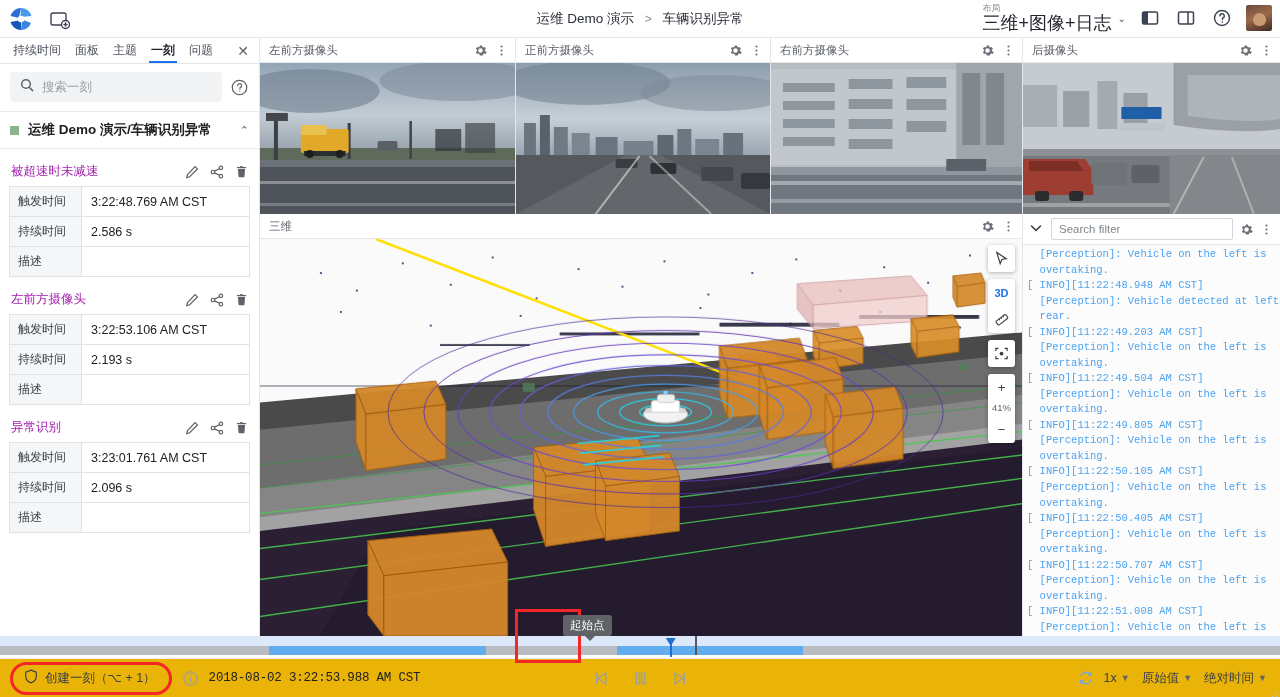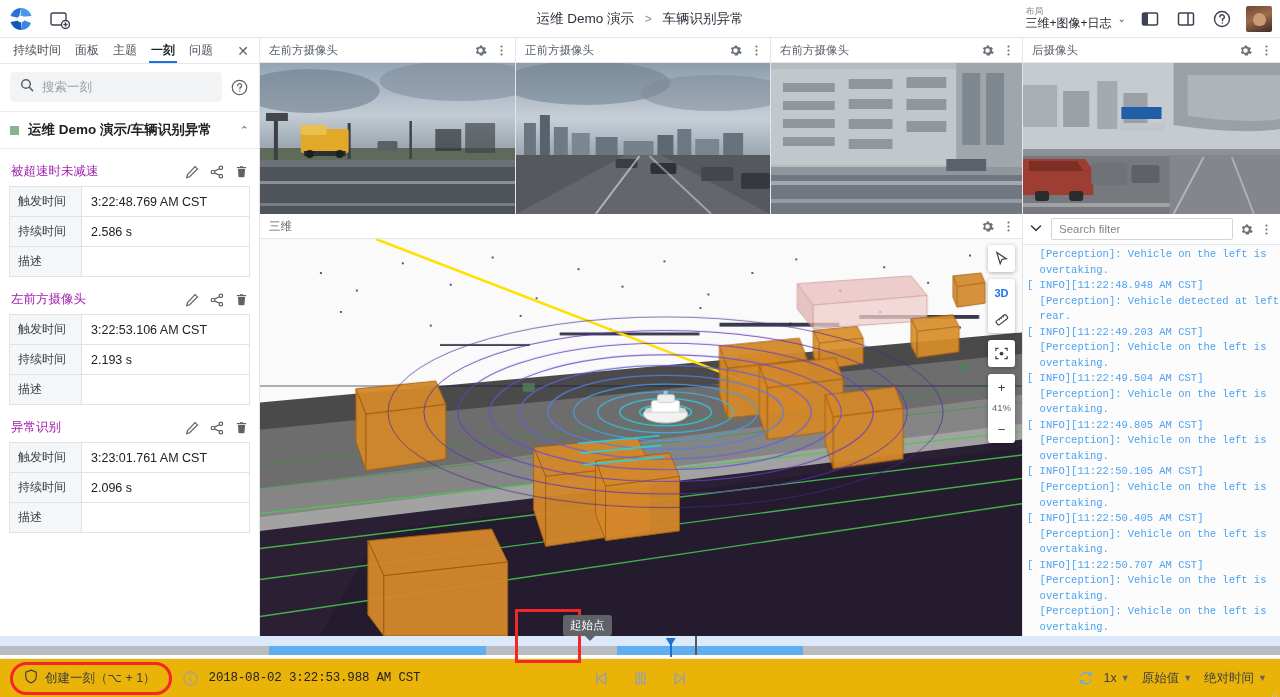--- a/index.html
+++ b/index.html
@@ -26,21 +26,21 @@
     font-size: 13.5px; color: #2b2f39; pointer-events: none;
   }
   .breadcrumb span { pointer-events: auto; }
   .bc-sep { margin: 0 7px; color: #8a8f99; font-size: 12px; }
   .topbar-right {
     margin-left: auto; display: flex; align-items: center; gap: 12px; padding-right: 8px;
   }
   .layout-select { display: flex; align-items: center; gap: 4px; cursor: pointer; }
   .layout-text { line-height: 1.05; }
   .layout-label { font-size: 9px; color: #8a8f99; display: block; }
-  .layout-value { font-size: 12px; color: #23262e; display: block; }
+  .layout-value { font-size: 18px; color: #23262e; display: block; }
   .chev { font-size: 10px; color: #555a63; margin-left: 2px; }
   .ic-btn { width: 24px; height: 24px; display: flex; align-items: center; justify-content: center; cursor: pointer; color: #3b4252; }
   .avatar {
     width: 26px; height: 26px; border-radius: 2px; overflow: hidden;
     background: linear-gradient(160deg,#6b4a3a 0%, #9c6a4b 45%, #3d2a22 100%);
     position: relative; cursor: pointer;
   }
   .avatar::after{
     content:""; position:absolute; left:25%; top:30%; width:50%; height:50%;
     border-radius:50% 50% 45% 45%; background:#c99a74;
@@ -864,20 +864,21 @@
   overtaking.</div>
             <div class="log-line log-info">[ INFO][11:22:50.105 AM CST]</div>
             <div class="log-line log-info">  [Perception]: Vehicle on the left is
   overtaking.</div>
             <div class="log-line log-info">[ INFO][11:22:50.405 AM CST]</div>
             <div class="log-line log-info">  [Perception]: Vehicle on the left is
   overtaking.</div>
             <div class="log-line log-info">[ INFO][11:22:50.707 AM CST]</div>
             <div class="log-line log-info">  [Perception]: Vehicle on the left is
   overtaking.</div>
+            <div class="log-line log-info">[ INFO][11:22:51.008 AM CST]</div>
             <div class="log-line log-info">  [Perception]: Vehicle on the left is
   overtaking.</div>
 
           </div>
         </div>
       </div>
     </div>
   </div>
 
   <div class="timeline-wrap">

